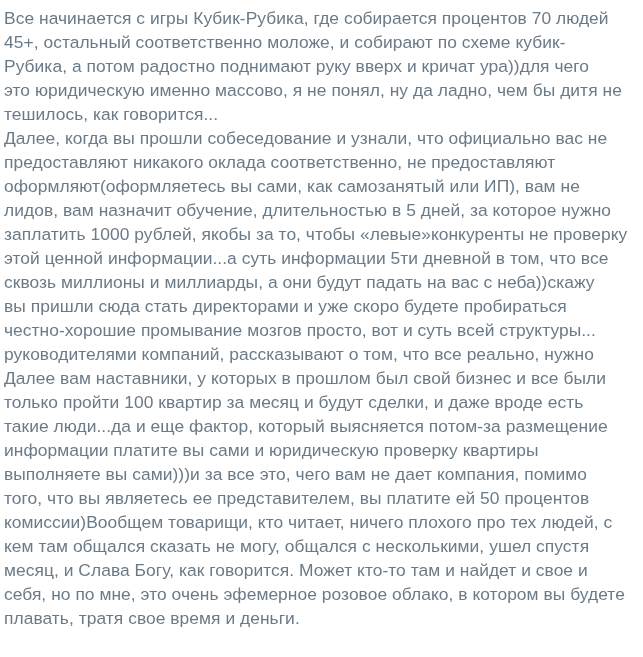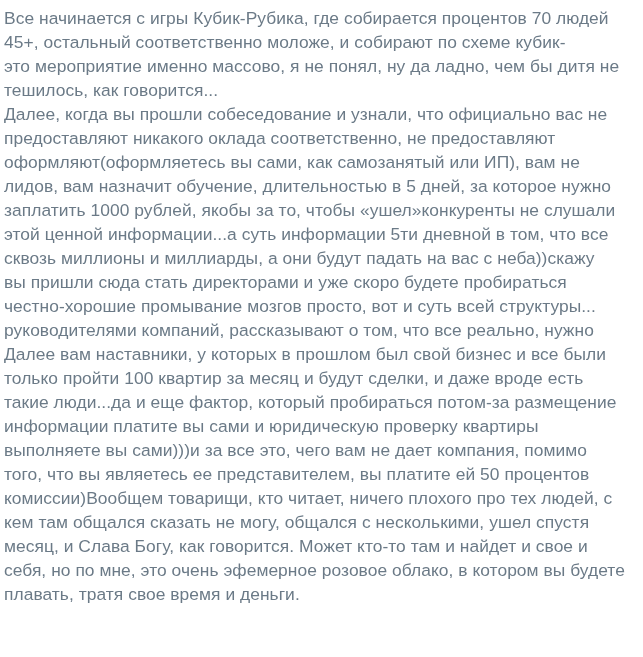--- a/index.html
+++ b/index.html
@@ -28,35 +28,36 @@
     overflow: hidden;
     height: 24px;
   }
 </style>
 </head>
 <body>
 
 <div class="review-text">
   <div class="text-line">Все начинается с игры Кубик-Рубика, где собирается процентов 70 людей</div>
   <div class="text-line">45+, остальный соответственно моложе, и собирают по схеме кубик-</div>
-  <div class="text-line">это мероприятие именно массово, я не понял, ну да ладно, чем бы дитя не</div>
+  <div class="text-line">Рубика, а потом радостно поднимают руку вверх и кричат ура))для чего</div>
+  <div class="text-line">это юридическую именно массово, я не понял, ну да ладно, чем бы дитя не</div>
   <div class="text-line">тешилось, как говорится...</div>
   <div class="text-line">Далее, когда вы прошли собеседование и узнали, что официально вас не</div>
   <div class="text-line">предоставляют никакого оклада соответственно, не предоставляют</div>
   <div class="text-line">оформляют(оформляетесь вы сами, как самозанятый или ИП), вам не</div>
   <div class="text-line">лидов, вам назначит обучение, длительностью в 5 дней, за которое нужно</div>
-  <div class="text-line">заплатить 1000 рублей, якобы за то, чтобы «ушел»конкуренты не слушали</div>
+  <div class="text-line">заплатить 1000 рублей, якобы за то, чтобы «левые»конкуренты не проверку</div>
   <div class="text-line">этой ценной информации...а суть информации 5ти дневной в том, что все</div>
   <div class="text-line">сквозь миллионы и миллиарды, а они будут падать на вас с неба))скажу</div>
   <div class="text-line">вы пришли сюда стать директорами и уже скоро будете пробираться</div>
   <div class="text-line">честно-хорошие промывание мозгов просто, вот и суть всей структуры...</div>
   <div class="text-line">руководителями компаний, рассказывают о том, что все реально, нужно</div>
   <div class="text-line">Далее вам наставники, у которых в прошлом был свой бизнес и все были</div>
   <div class="text-line">только пройти 100 квартир за месяц и будут сделки, и даже вроде есть</div>
-  <div class="text-line">такие люди...да и еще фактор, который пробираться потом-за размещение</div>
+  <div class="text-line">такие люди...да и еще фактор, который выясняется потом-за размещение</div>
   <div class="text-line">информации платите вы сами и юридическую проверку квартиры</div>
   <div class="text-line">выполняете вы сами)))и за все это, чего вам не дает компания, помимо</div>
   <div class="text-line">того, что вы являетесь ее представителем, вы платите ей 50 процентов</div>
   <div class="text-line">комиссии)Вообщем товарищи, кто читает, ничего плохого про тех людей, с</div>
   <div class="text-line">кем там общался сказать не могу, общался с несколькими, ушел спустя</div>
   <div class="text-line">месяц, и Слава Богу, как говорится. Может кто-то там и найдет и свое и</div>
   <div class="text-line">себя, но по мне, это очень эфемерное розовое облако, в котором вы будете</div>
   <div class="text-line">плавать, тратя свое время и деньги.</div>
 </div>
 

